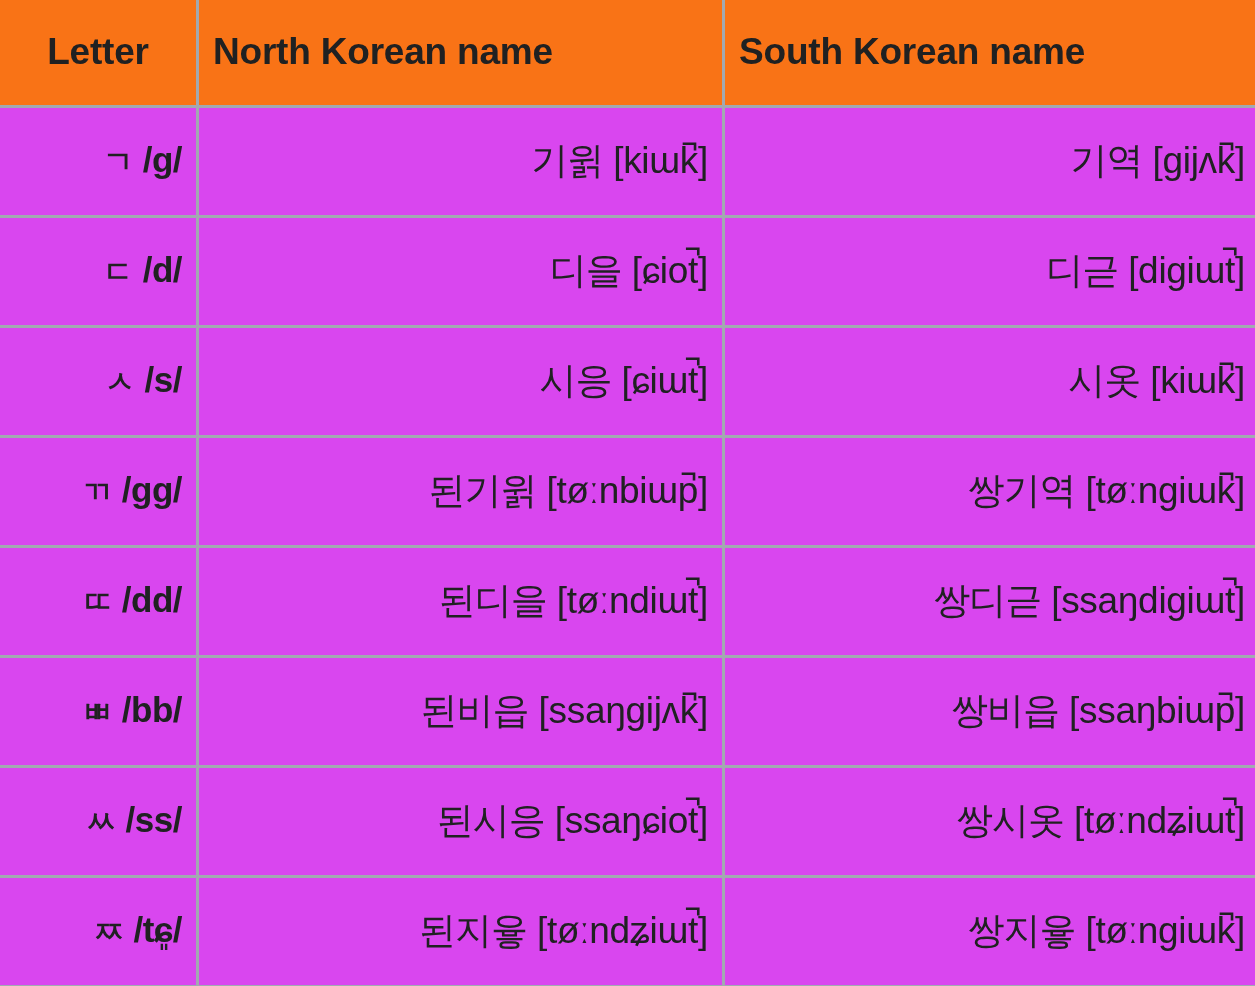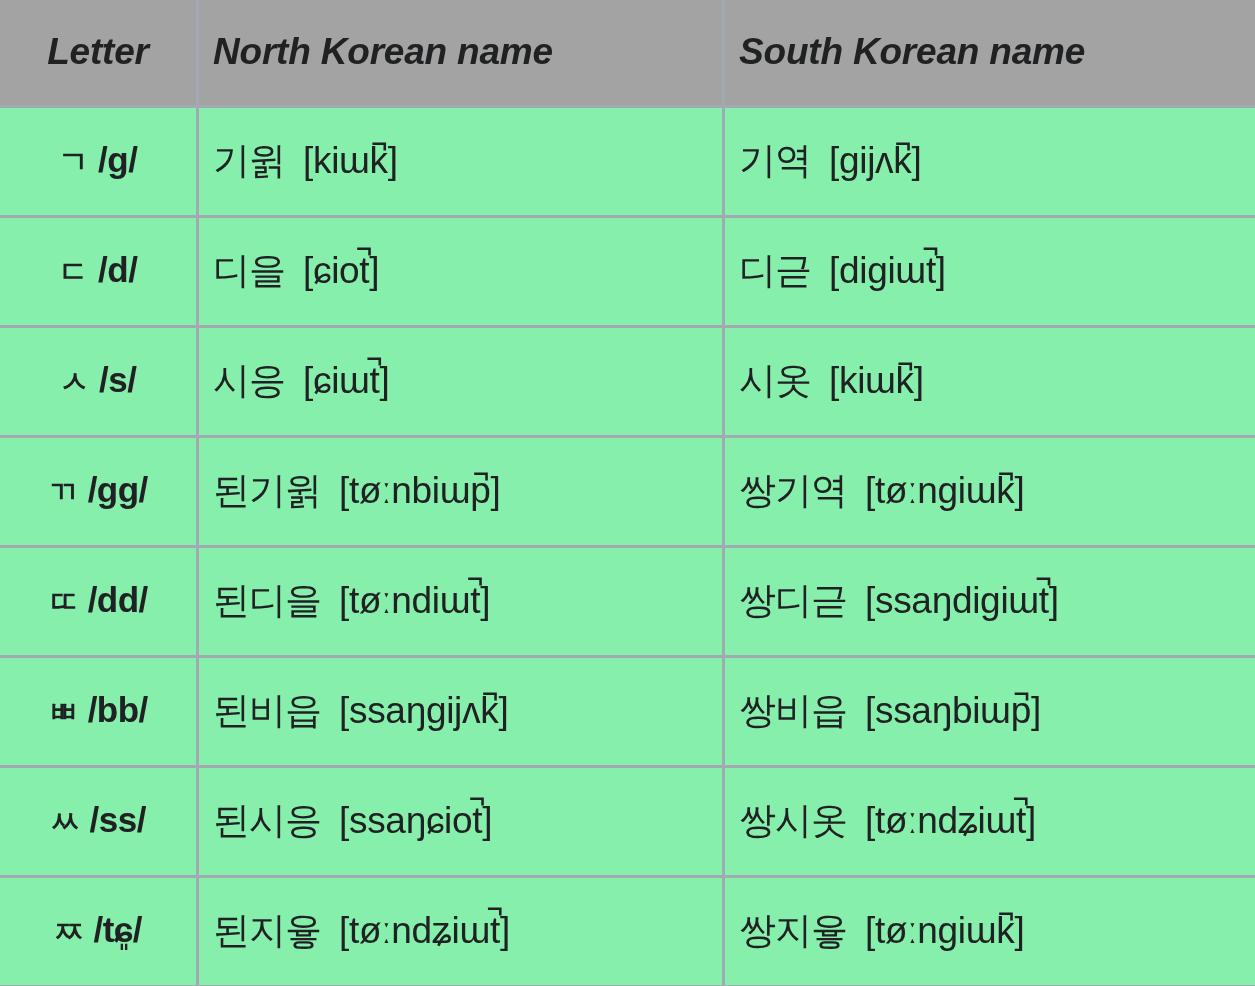--- a/index.html
+++ b/index.html
@@ -26,41 +26,41 @@
     border-collapse: collapse;
     width: 1262px;
     margin-left: -3px;
     margin-top: -3px;
     table-layout: fixed;
   }
 
   table.wikitable th,
   table.wikitable td {
     border: 3px solid #a2a9b1;
-    background: #86efac;
+    background: #d946ef;
     padding: 0 14px;
     vertical-align: middle;
     box-sizing: border-box;
+    text-align: right;
   }
 
   
   col.col-letter { width: 199px; }
   col.col-nk     { width: 526px; }
   col.col-sk     { width: 537px; }
 
   
   table.wikitable thead th {
-    background: #a3a3a3;
+    background: #f97316;
     font-weight: bold;
     font-size: 37px;
     line-height: 1.1;
     height: 108px;
     text-align: left;
     letter-spacing: -0.2px;
-    font-style: italic;
   }
   table.wikitable thead th.th-letter {
     text-align: center;
     padding-left: 0;
     padding-right: 0;
   }
 
   
   table.wikitable tbody tr { height: 110px; }
 
@@ -86,21 +86,21 @@
   }
 
   td.cell-name {
     font-size: 37px;
     line-height: 1.15;
     text-align: left;
     white-space: nowrap;
     letter-spacing: -0.3px;
   }
   td.cell-name .hangul { letter-spacing: -1px; }
-  td.cell-name .ipa { margin-left: 8px; }
+  td.cell-name .ipa { margin-left: 0; }
 </style>
 </head>
 <body>
 
 <div class="table-wrap">
   <table class="wikitable">
     <colgroup>
       <col class="col-letter">
       <col class="col-nk">
       <col class="col-sk">

